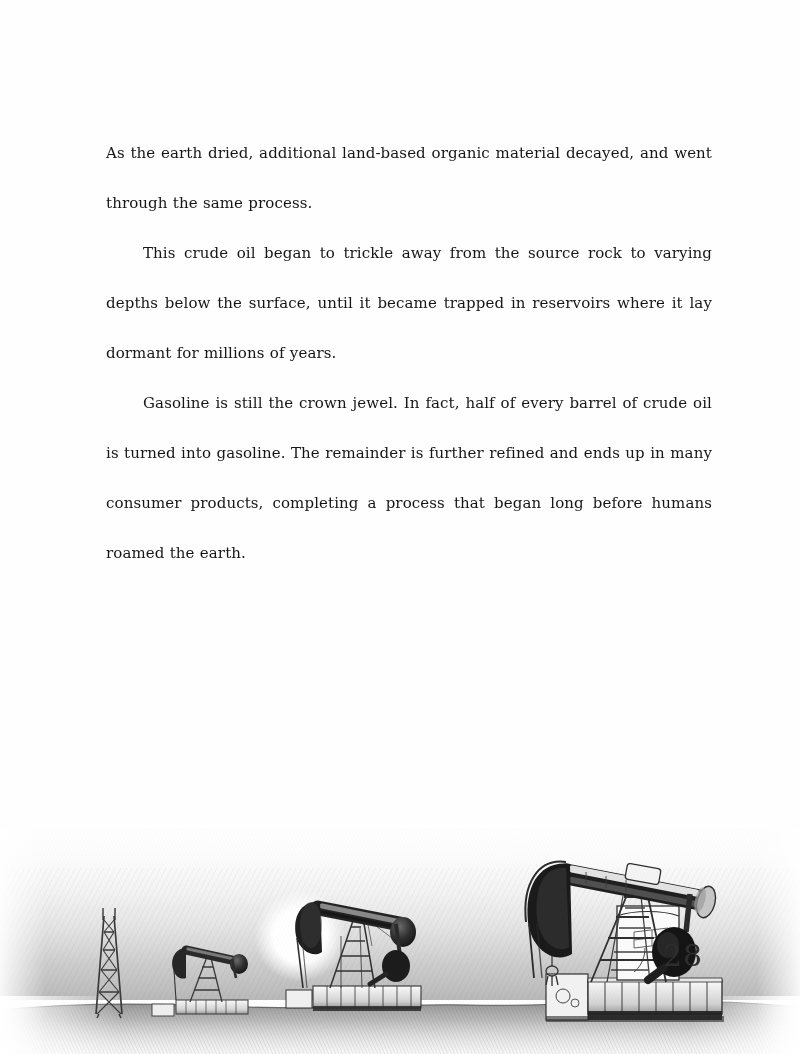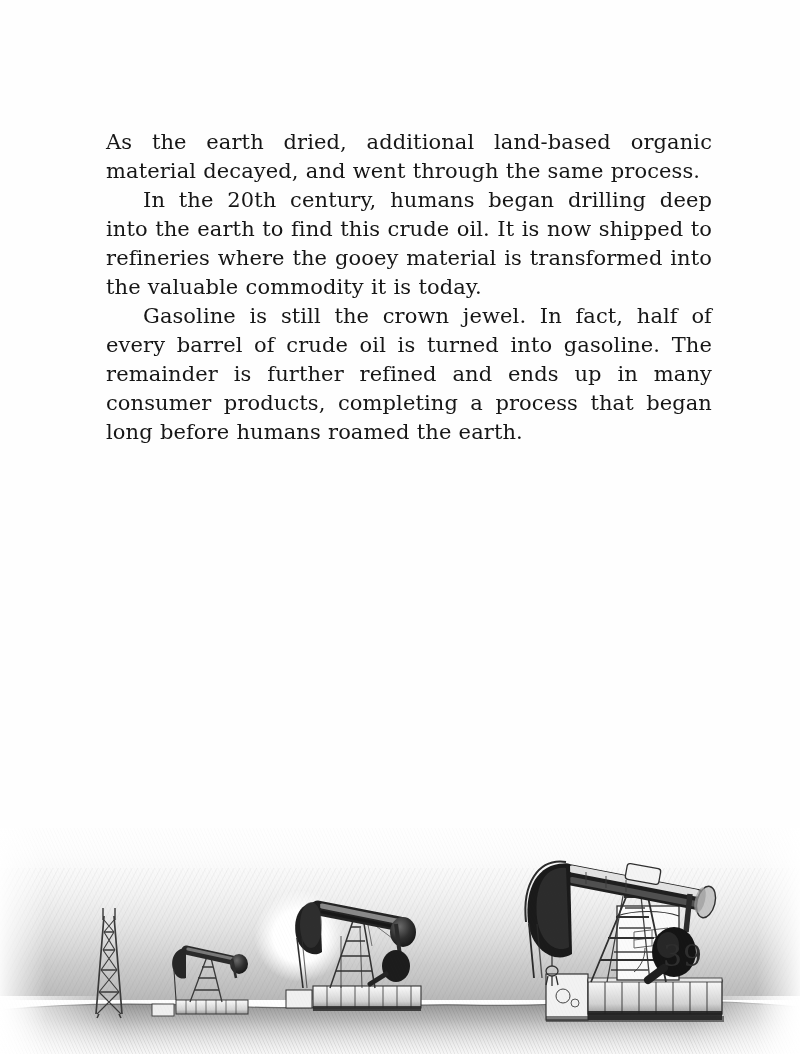--- a/index.html
+++ b/index.html
@@ -24,22 +24,22 @@
   
   .text-block {
     position: absolute;
     left: 106px;
     top: 128px;
     width: 606px;
   }
 
   .para {
     margin: 0;
-    font-size: 21px;
-    line-height: 29px;
+    font-size: 15px;
+    line-height: 50px;
     color: #161616;
     text-align: justify;
     text-indent: 37px;
     letter-spacing: 0.1px;
     word-spacing: 0.4px;
     -webkit-font-smoothing: antialiased;
   }
   .para.first {
     text-indent: 0;
   }
@@ -76,22 +76,22 @@
 <body>
 
 <div class="page">
 
   <div class="text-block">
 
     <p class="para first">As the earth dried, additional land-based organic material decayed, and went through the same process.</p>
 
 
 
-
-    <p class="para">In the 20th century, humans began drilling deep into the earth to find this crude oil. It is now shipped to refineries where the gooey material is transformed into the valuable commodity it is today.</p>
+    <p class="para">This crude oil began to trickle away from the source rock to varying depths below the surface, until it became trapped in reservoirs where it lay dormant for millions of years.</p>
+
 
     <p class="para">Gasoline is still the crown jewel. In fact, half of every barrel of crude oil is turned into gasoline. The remainder is further refined and ends up in many consumer products, completing a process that began long before humans roamed the earth.</p>
 
   </div>
 
   <div class="illustration">
     <svg viewBox="0 0 800 226" xmlns="http://www.w3.org/2000/svg" aria-hidden="true">
       <defs>
 
         <linearGradient id="sky" x1="0" y1="0" x2="0" y2="1">
@@ -301,15 +301,15 @@
         <ellipse cx="706" cy="74" rx="9" ry="16" transform="rotate(14 706 74)" fill="#c6c6c6" stroke="#2f2f2f" stroke-width="1.4"></ellipse>
         <ellipse cx="700" cy="72" rx="5" ry="13" transform="rotate(14 700 72)" fill="#9c9c9c" opacity="0.7"></ellipse>
       </g>
 
       <rect x="0" y="0" width="800" height="226" fill="url(#hatchFine)" opacity="0.22"></rect>
       <rect x="0" y="0" width="46" height="226" fill="url(#groundFadeL)" opacity="0.9"></rect>
       <rect x="756" y="0" width="44" height="226" fill="url(#groundFadeR)" opacity="0.9"></rect>
     </svg>
   </div>
 
-  <div class="page-number">39</div>
+  <div class="page-number">28</div>
 
 </div>
 
 </body></html>

